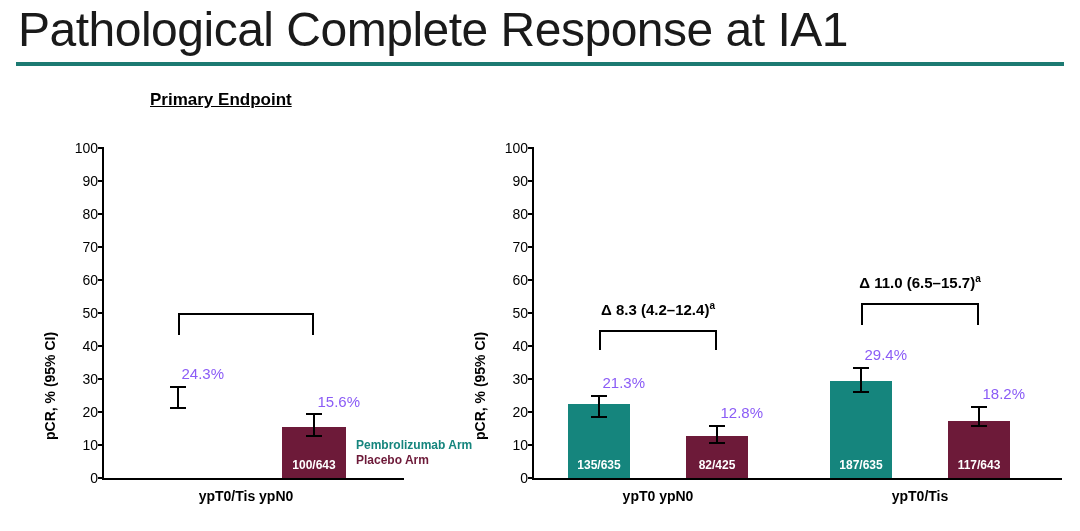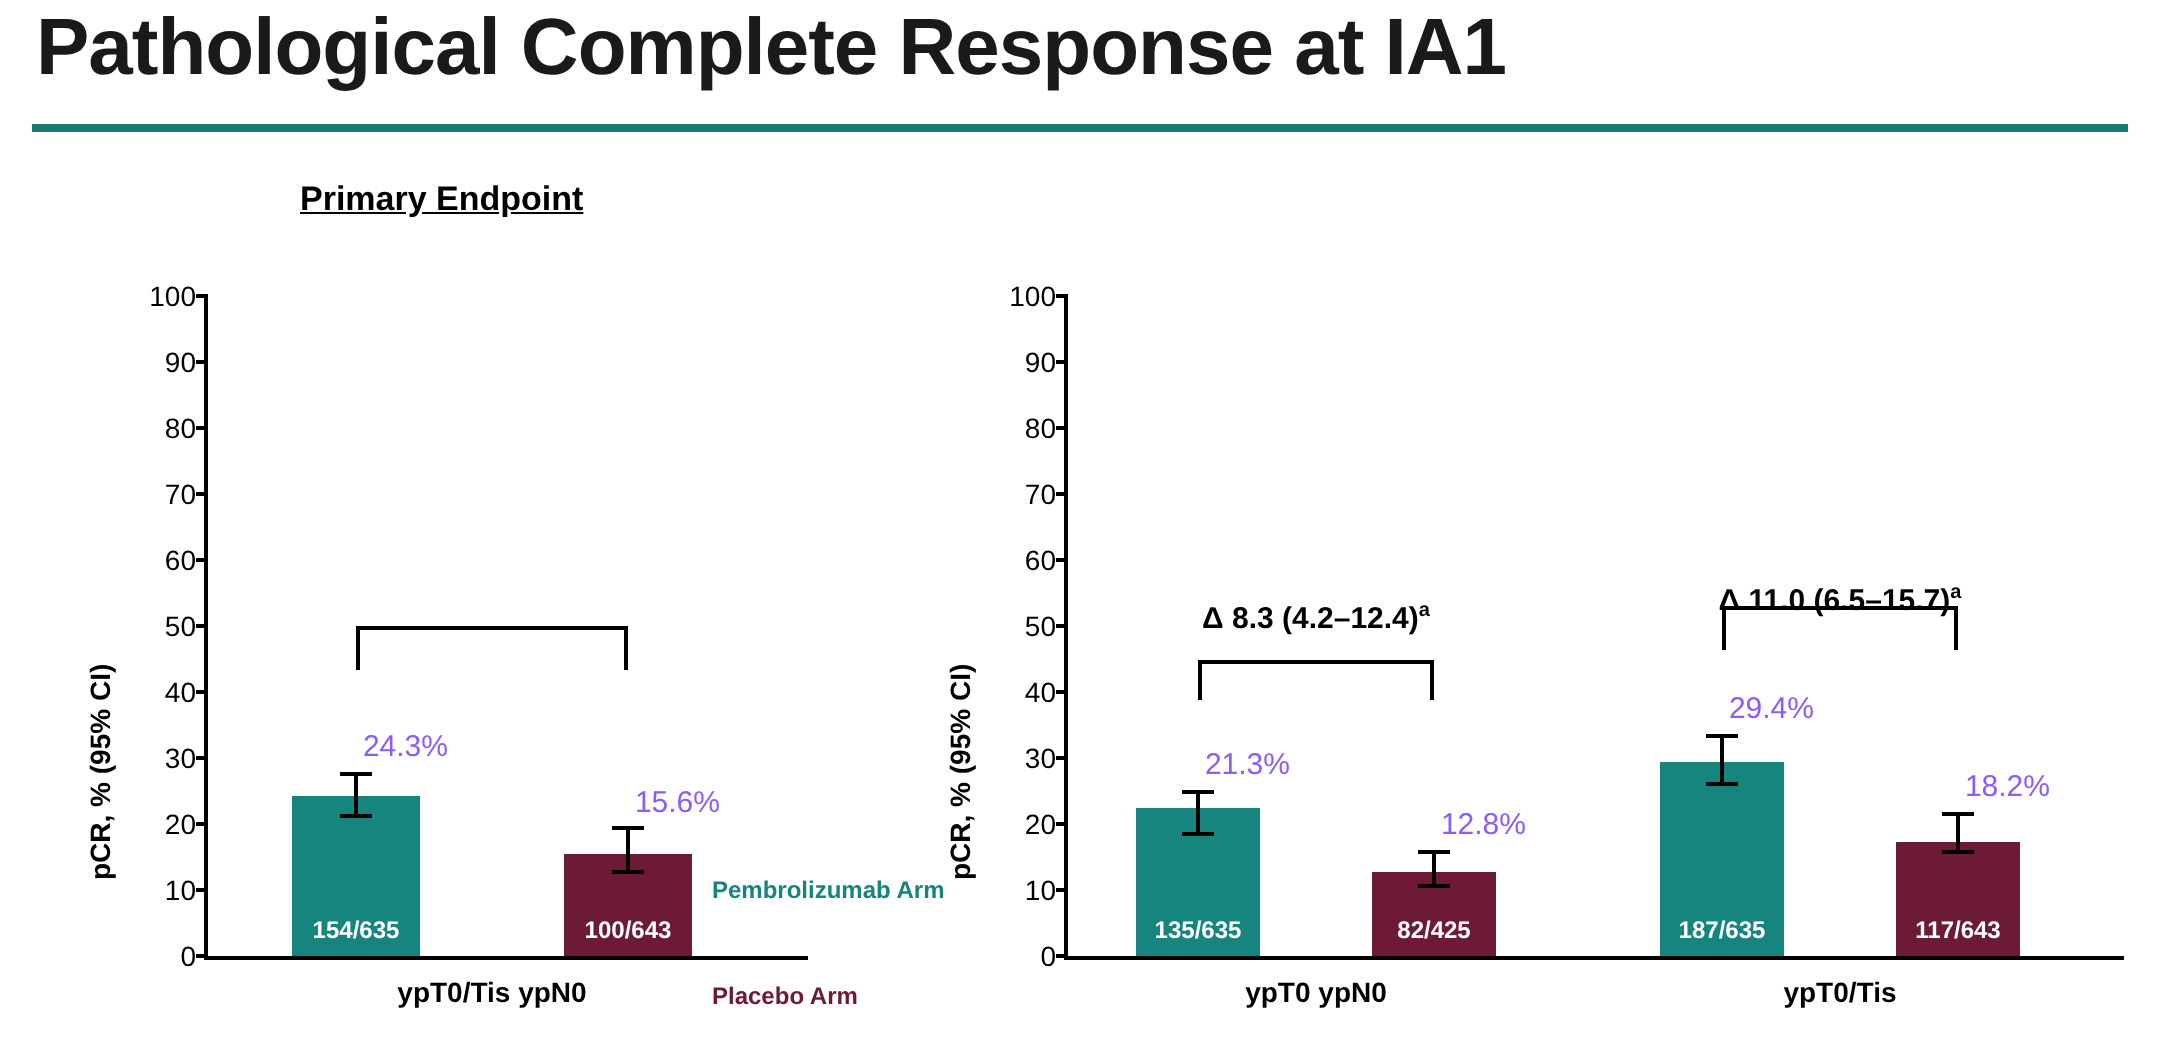--- a/index.html
+++ b/index.html
@@ -16,22 +16,22 @@
   }
   #slide {
     position: relative;
     width: 1080px;
     height: 531px;
   }
   .slide-title {
     position: absolute;
     left: 18px;
     top: 2px;
-    font-size: 40px;
-    font-weight: 700;
+    font-size: 48px;
+    font-weight: 400;
     color: #1a1a1a;
     letter-spacing: -0.5px;
     white-space: nowrap;
   }
   .title-rule {
     position: absolute;
     left: 16px;
     top: 62px;
     width: 1048px;
     height: 4px;
@@ -189,40 +189,37 @@
       <div class="ytick-mark" style="top:197px;"></div>
       <div class="ytick" style="top:231px;">30</div>
       <div class="ytick-mark" style="top:230px;"></div>
       <div class="ytick" style="top:264px;">20</div>
       <div class="ytick-mark" style="top:263px;"></div>
       <div class="ytick" style="top:297px;">10</div>
       <div class="ytick-mark" style="top:296px;"></div>
       <div class="ytick" style="top:330px;">0</div>
       <div class="ytick-mark" style="top:329px;"></div>
 
-      <div class="bar pembro" style="left:42px; width:64px; height:80.2px;">
-        <div class="bar-frac">154/635</div>
-      </div>
       <div class="errbar" style="left:73px; bottom:69.3px; height:21.8px;"></div>
       <div class="errcap" style="left:66px; bottom:90.1px;"></div>
       <div class="errcap" style="left:66px; bottom:69.3px;"></div>
       <div class="bar-value" style="left:28px; width:92px; bottom:96px;">24.3%</div>
 
       <div class="bar placebo" style="left:178px; width:64px; height:51.5px;">
         <div class="bar-frac">100/643</div>
       </div>
       <div class="errbar" style="left:209px; bottom:40.6px; height:22.1px;"></div>
       <div class="errcap" style="left:202px; bottom:62.7px;"></div>
       <div class="errcap" style="left:202px; bottom:40.6px;"></div>
       <div class="bar-value" style="left:164px; width:92px; bottom:68px;">15.6%</div>
 
       <div class="bracket" style="left:74px; top:165px; width:136px; height:22px;"></div>
 
       <div class="legend legend-pembro" style="left:252px; top:290px;">Pembrolizumab Arm</div>
-      <div class="legend legend-placebo" style="left:252px; top:305px;margin-top:38px;">Placebo Arm</div>
+      <div class="legend legend-placebo" style="left:252px; top:305px;">Placebo Arm</div>
 
       <div class="xlabel" style="left:42px; top:340px; width:200px;">ypT0/Tis ypN0</div>
     </div>
   </div>
 
   <div class="chart" id="chart-right">
 
     <div class="ylabel" style="left:2px; top:300px;">pCR, % (95% CI)</div>
 
     <div class="plot" id="plot-right" style="left:62px; top:8px; width:528px; height:330px;">
@@ -283,21 +280,21 @@
 
       <div class="bar placebo" style="left:414px; width:62px; height:57px;">
         <div class="bar-frac">117/643</div>
       </div>
       <div class="errbar" style="left:444px; bottom:51.2px; height:19.1px;"></div>
       <div class="errcap" style="left:437px; bottom:70.3px;"></div>
       <div class="errcap" style="left:437px; bottom:51.2px;"></div>
       <div class="bar-value" style="left:399px; width:92px; bottom:76px;">18.2%</div>
 
       <div class="bracket" style="left:327px; top:155px; width:118px; height:22px;"></div>
-      <div class="delta" style="left:276px; top:125px; width:220px;margin-top:18px;">
+      <div class="delta" style="left:276px; top:125px; width:220px;">
         <span>Δ 11.0 (6.5–15.7)</span><span class="sup">a</span>
       </div>
 
       <div class="xlabel" style="left:296px; top:340px; width:180px;">ypT0/Tis</div>
     </div>
   </div>
 
 </div>
 
 </body></html>

